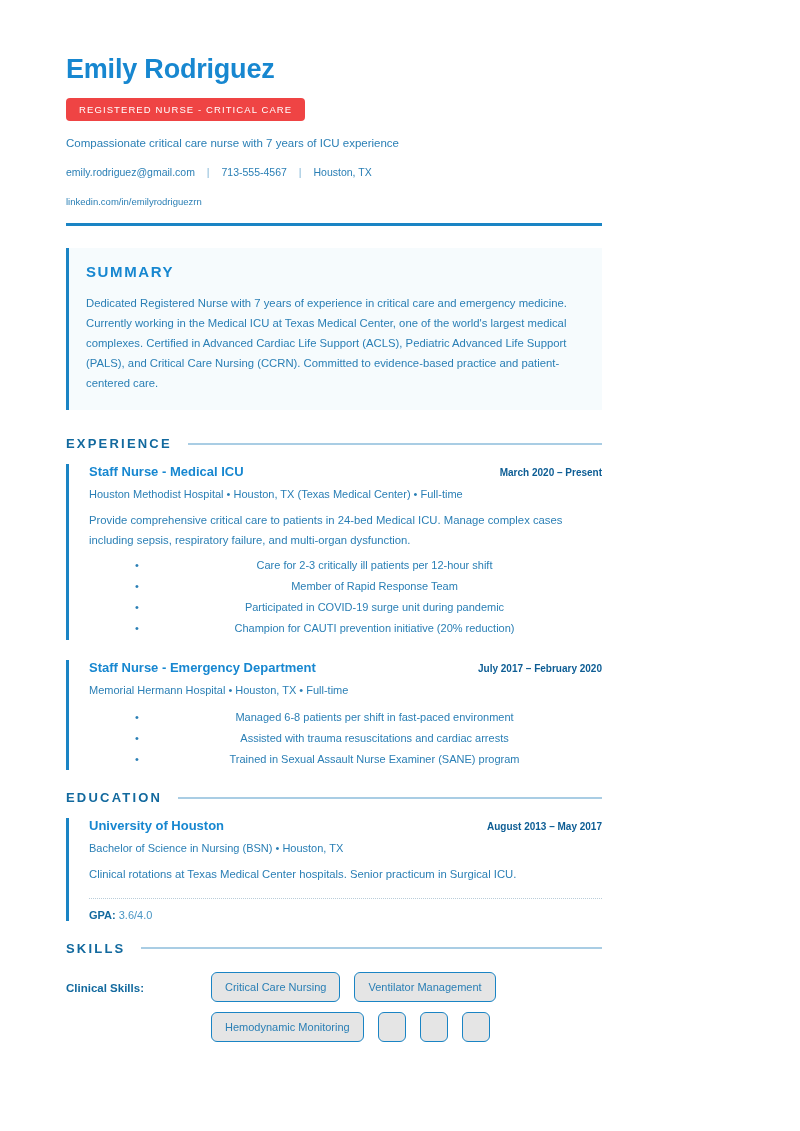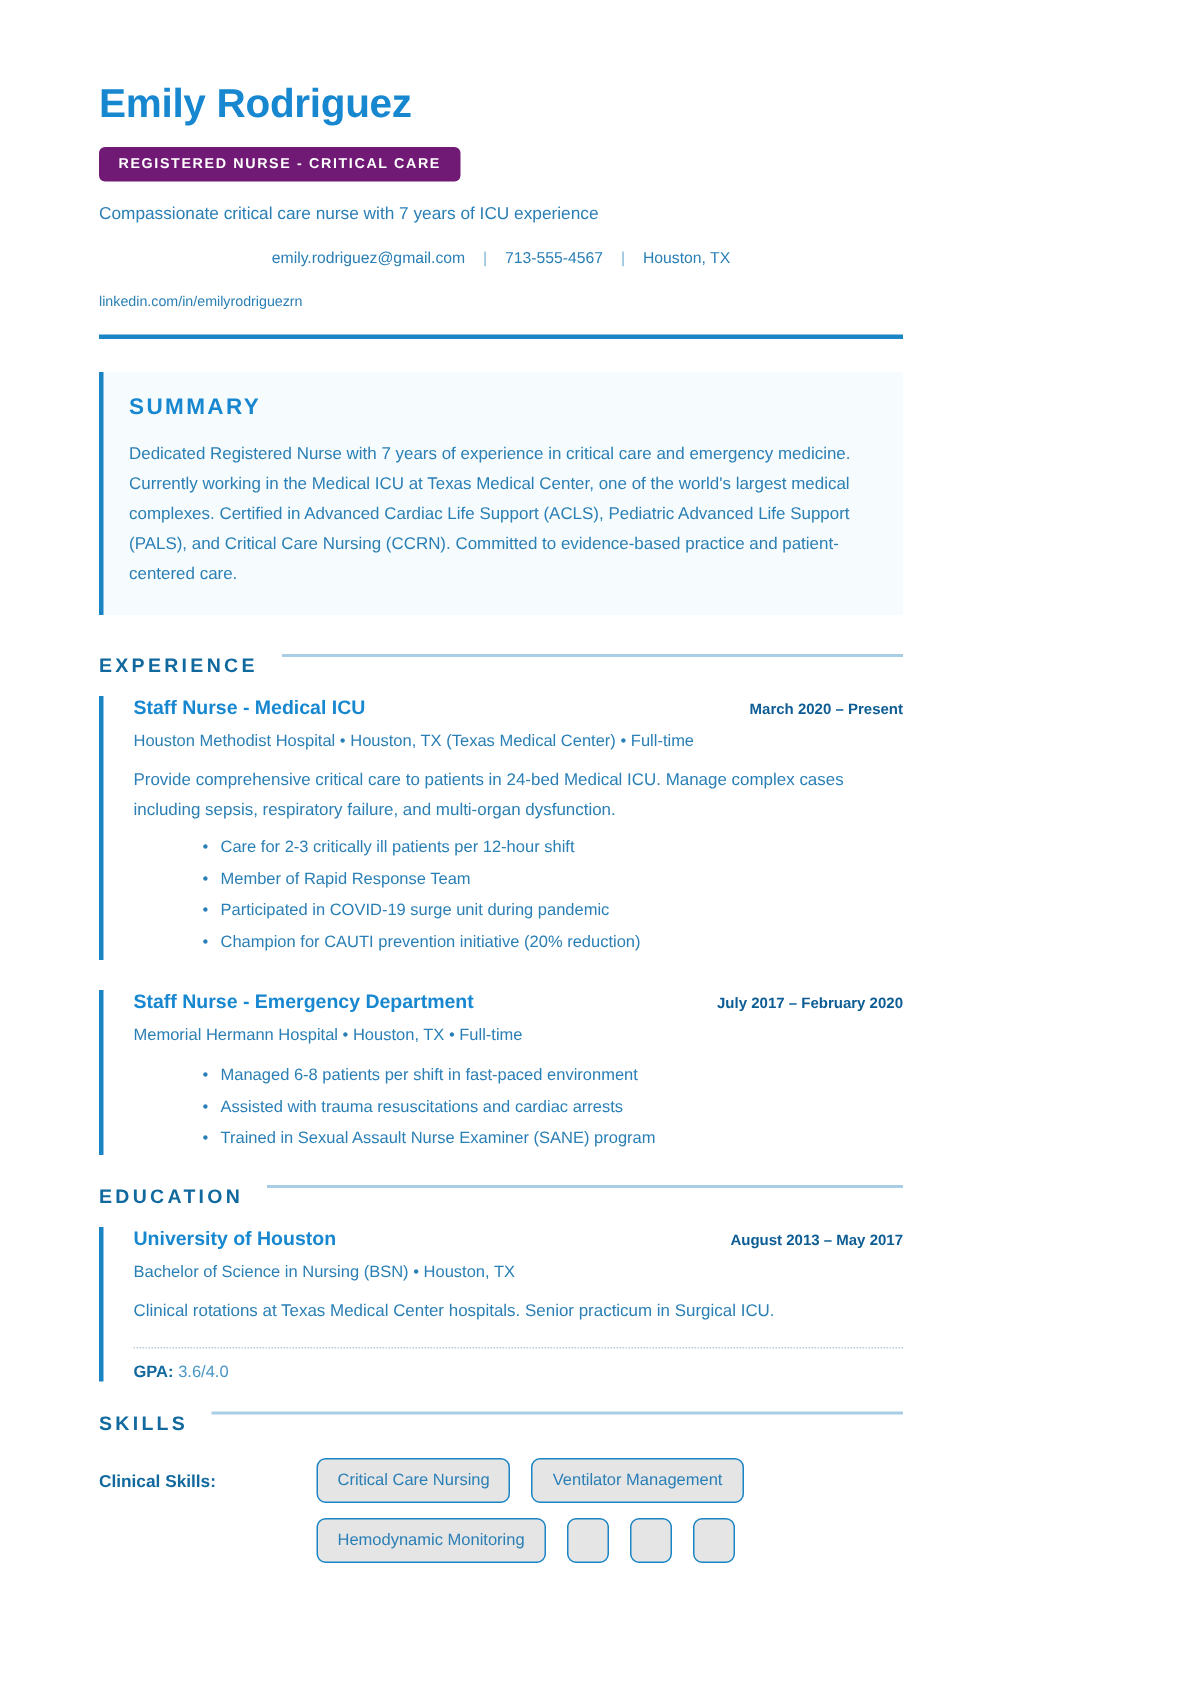--- a/index.html
+++ b/index.html
@@ -29,39 +29,38 @@
   .name {
     font-size: 27px;
     font-weight: bold;
     color: #1787d0;
     letter-spacing: -0.2px;
     line-height: 1.1;
     margin: 0 0 13px 0;
   }
   .title-badge {
     display: inline-block;
-    background: #701a75;
+    background: #ef4444;
     color: #ffffff;
     font-size: 9.5px;
-    font-weight: bold;
+    font-weight: normal;
     letter-spacing: 1.1px;
     padding: 6px 13px 6px 13px;
     border-radius: 4px;
     margin-bottom: 16px;
   }
   .tagline {
     font-size: 11.5px;
     color: #2a7fb5;
     margin-bottom: 17px;
   }
   .contact-line {
     font-size: 10.5px;
     color: #2a7fb5;
     margin-bottom: 18px;
-    text-align: center;
   }
   .contact-sep {
     display: inline-block;
     padding: 0 9px;
     color: #7fb4d6;
   }
   .links-line {
     font-size: 9.5px;
     color: #2a7fb5;
     margin-bottom: 16px;
@@ -91,21 +90,21 @@
     line-height: 1.78;
     color: #2a7fb5;
   }
 
   
   .section {
     margin-bottom: 10px;
   }
   .section-head {
     display: flex;
-    align-items: flex-start;
+    align-items: center;
     margin-bottom: 13px;
   }
   .section-head .label {
     font-size: 13px;
     font-weight: bold;
     letter-spacing: 2.2px;
     color: #12699e;
     white-space: nowrap;
   }
   .section-head .rule {
@@ -148,20 +147,21 @@
   .entry-desc {
     font-size: 11.3px;
     line-height: 1.75;
     color: #2a7fb5;
     margin-bottom: 4px;
   }
   .bullets {
     list-style: none;
     margin: 0;
     padding: 0 0 0 46px;
+    text-align: center;
   }
   .bullets li {
     font-size: 11px;
     line-height: 1.93;
     color: #2a7fb5;
     position: relative;
     padding-left: 12px;
   }
   .bullets li::before {
     content: "\2022";

